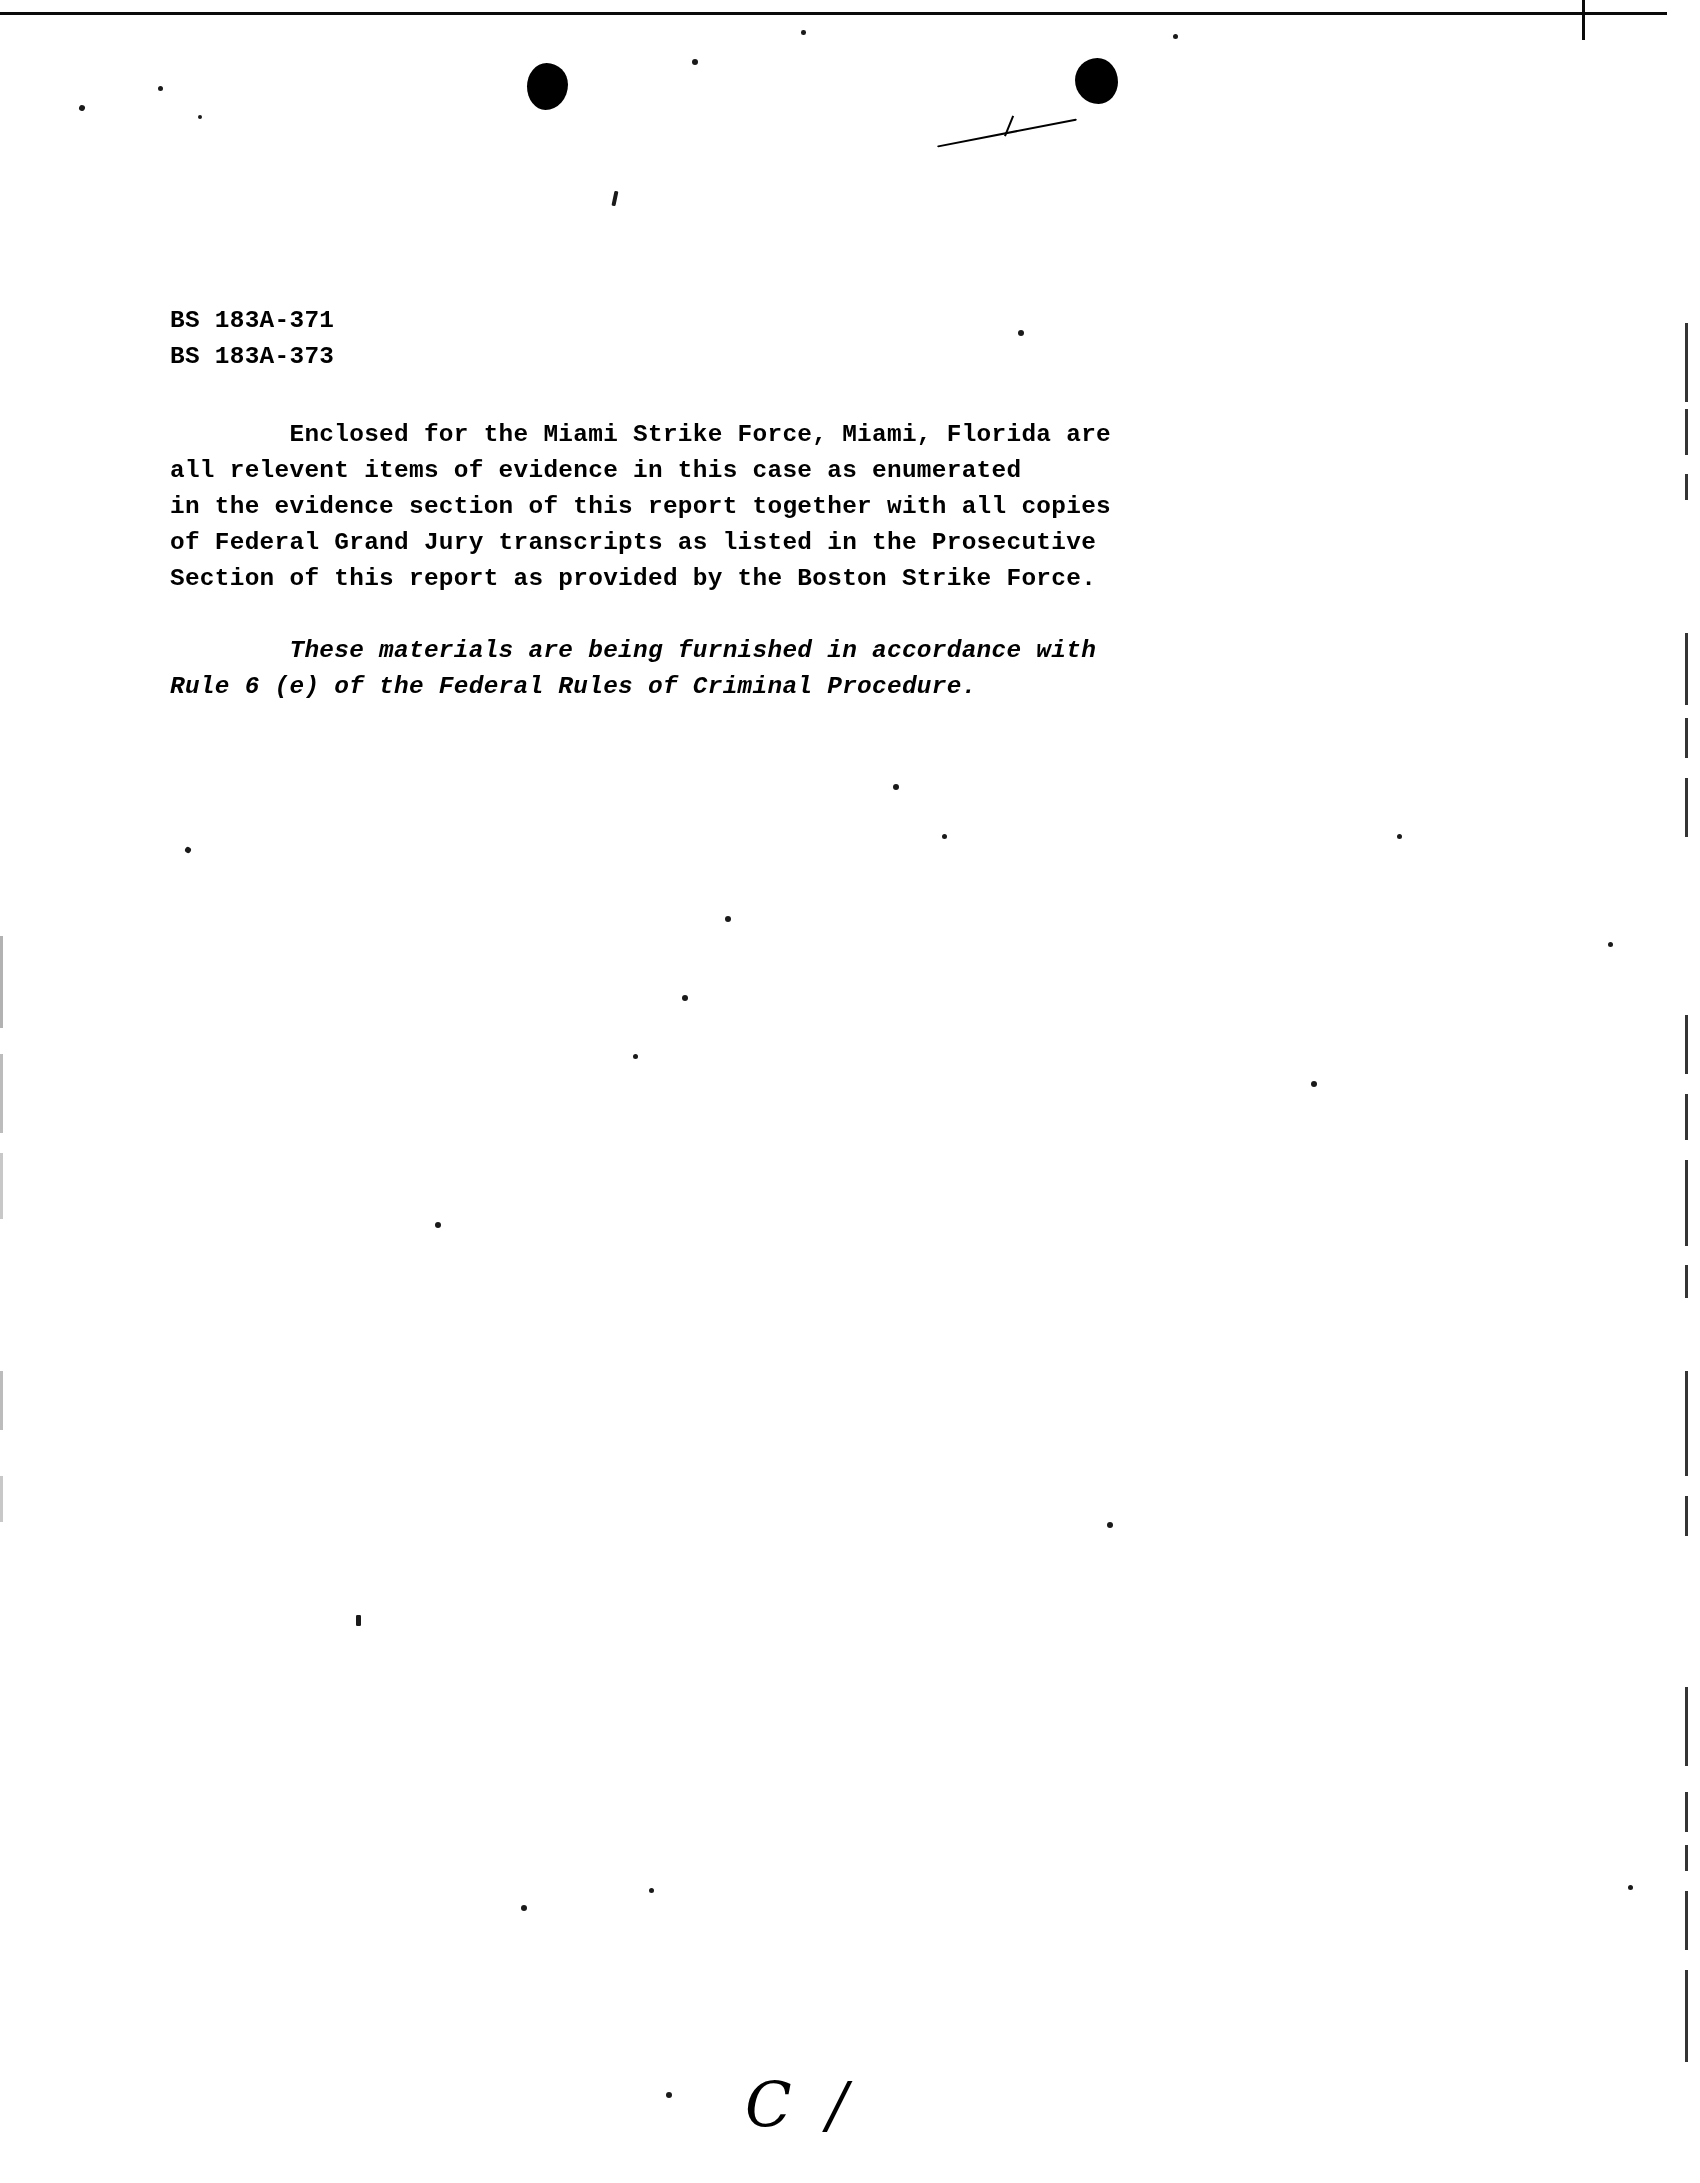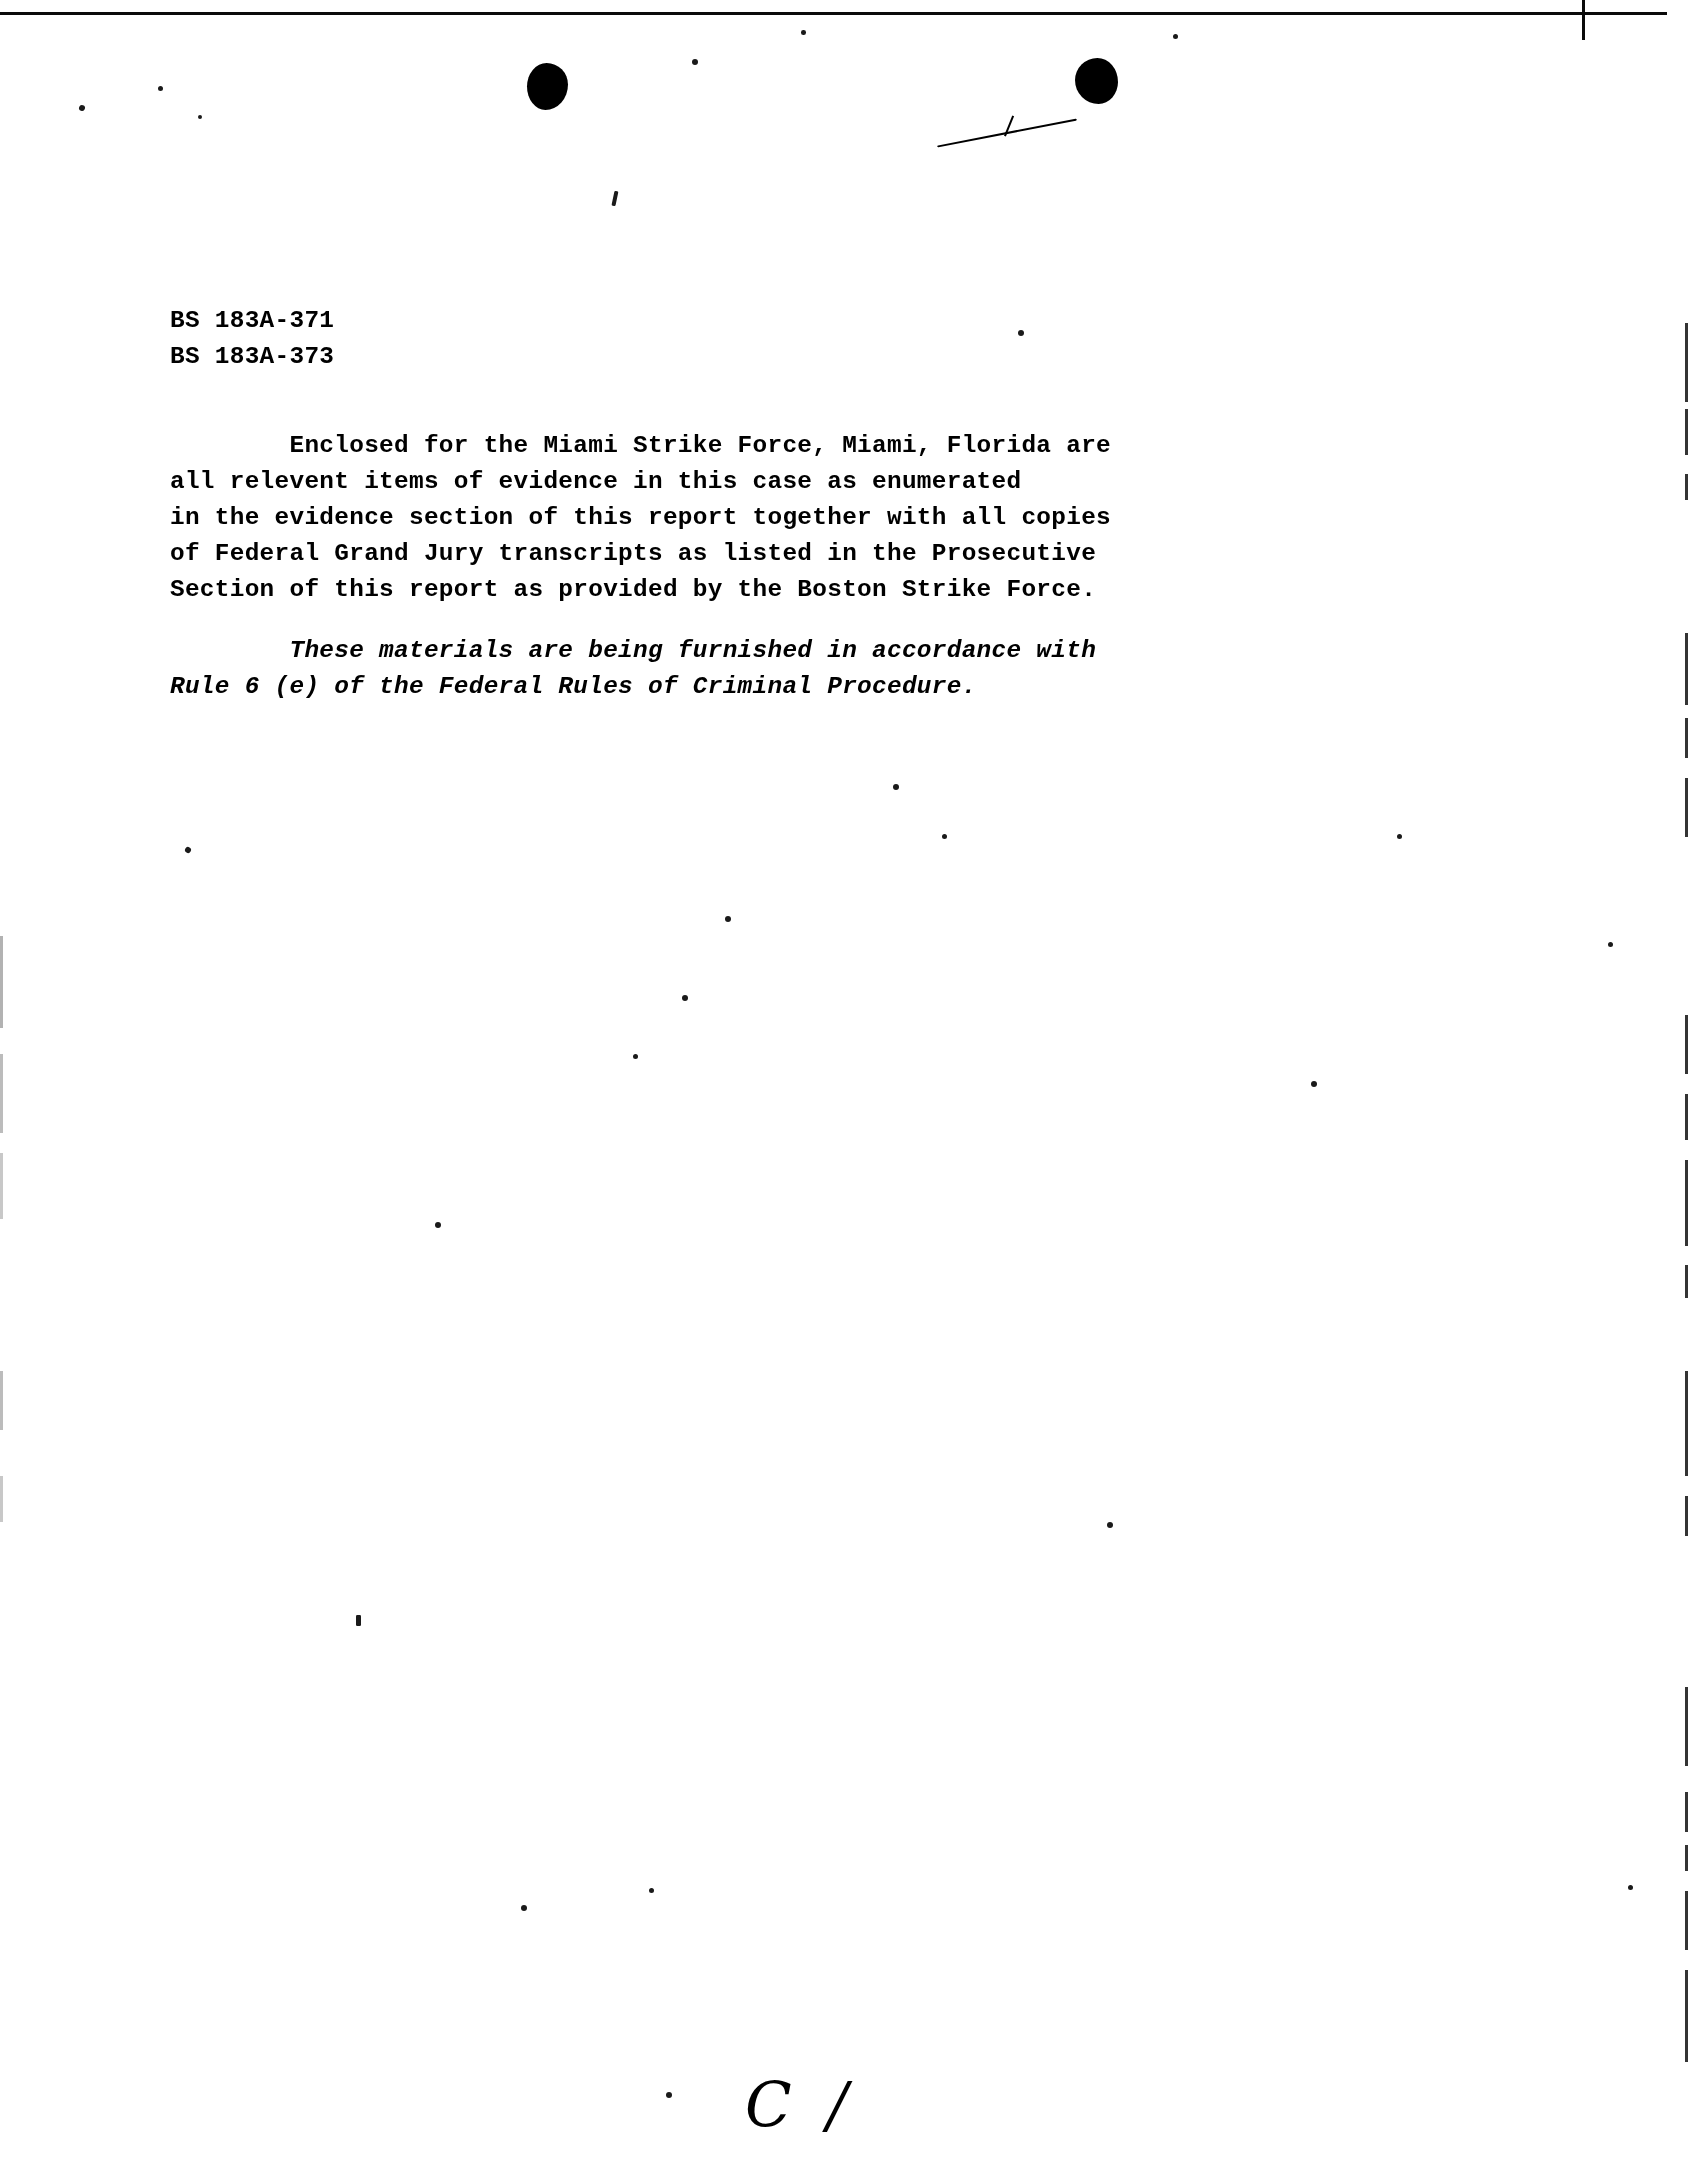--- a/index.html
+++ b/index.html
@@ -124,21 +124,21 @@
     color: #000000;
     white-space: pre;
     font-weight: 700;
   }
   #case-numbers {
     left: 170px;
     top: 303px;
   }
   #para-1 {
     left: 170px;
-    top: 428px;
+    top: 417px;
   }
   #para-2 {
     left: 170px;
     top: 633px;
     font-style: italic;
   }
 
   
   #hand-annotation {
     position: absolute;

